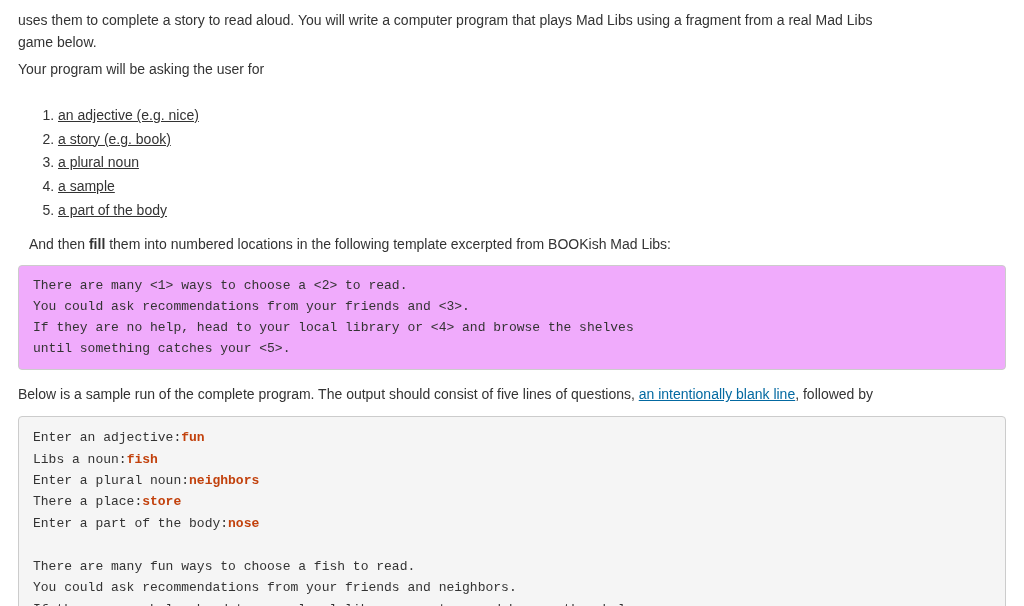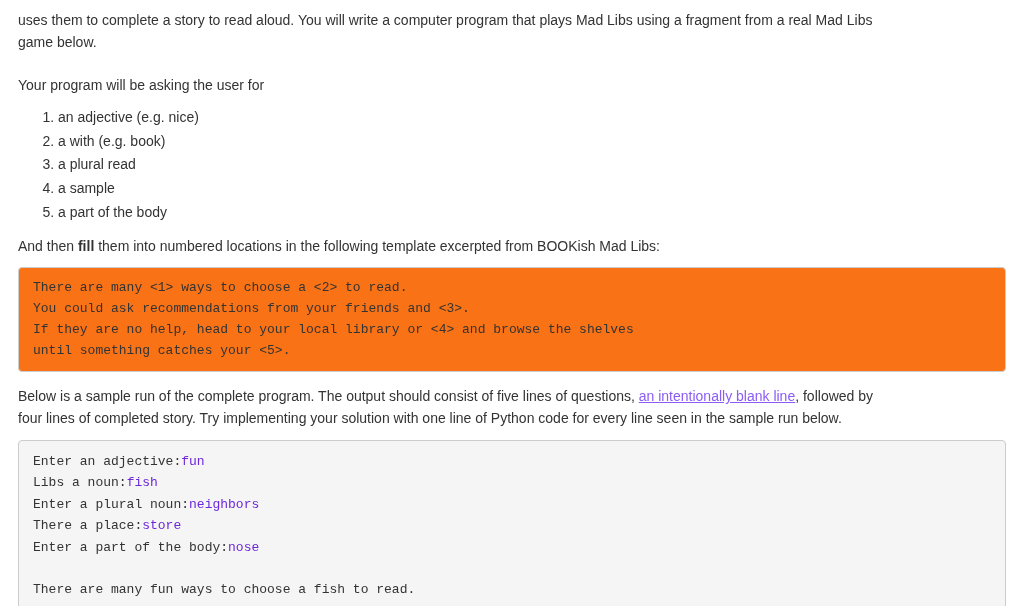--- a/index.html
+++ b/index.html
@@ -11,104 +11,105 @@
       font-family: Arial, sans-serif;
       font-size: 14px;
       color: #333;
       background: #fff;
       width: 1024px;
       min-height: 606px;
       padding: 10px 18px 18px 18px;
       line-height: 1.55;
     }
     .intro-text {
-      margin-bottom: 22px;
+      margin-bottom: 6px;
     }
     .program-asks {
-      margin-bottom: 10px;
+      margin-bottom: 24px;
     }
     .ordered-list {
       margin-left: 40px;
       margin-bottom: 12px;
     }
     .ordered-list li {
       margin-bottom: 2px;
+      text-decoration: underline;
     }
     .and-then {
       margin-bottom: 10px;
+      margin-left: 11px;
     }
     .code-block {
-      background: #f97316;
+      background: #f0abfc;
       border: 1px solid #ccc;
       border-radius: 4px;
       padding: 10px 14px;
       font-family: 'Courier New', Courier, monospace;
       font-size: 13px;
       color: #333;
       margin-bottom: 14px;
       white-space: pre;
       line-height: 1.6;
     }
     .below-text {
       margin-bottom: 10px;
     }
     .underline-link {
       text-decoration: underline;
-      color: #8b5cf6;
+      color: #0369a1;
     }
     .sample-run-block {
       background: #f5f5f5;
       border: 1px solid #ccc;
       border-radius: 4px;
       padding: 10px 14px;
       font-family: 'Courier New', Courier, monospace;
       font-size: 13px;
       color: #333;
       margin-bottom: 16px;
       white-space: pre;
       line-height: 1.65;
     }
     .blue-text {
-      color: #6d28d9;
-      font-weight: normal;
+      color: #c2410c;
+      font-weight: bold;
     }
     .bold-word {
       font-weight: bold;
     }
   </style>
 </head>
 <body>
 
 <p class="intro-text">
   <span>uses them to complete a story to read aloud. You will write a computer program that plays Mad Libs using a fragment from a real Mad Libs</span><br>
   <span>game below.</span>
 </p>
 
 <p class="program-asks">Your program will be asking the user for</p>
 
 <ol class="ordered-list">
   <li>an adjective (e.g. nice)</li>
-  <li>a with (e.g. book)</li>
-  <li>a plural read</li>
+  <li>a story (e.g. book)</li>
+  <li>a plural noun</li>
   <li>a sample</li>
   <li>a part of the body</li>
 </ol>
 
 <p class="and-then">
   <span>And then </span><span class="bold-word">fill</span><span> them into numbered locations in the following template excerpted from BOOKish Mad Libs:</span>
 </p>
 
 <div class="code-block">There are many &lt;1&gt; ways to choose a &lt;2&gt; to read.
 You could ask recommendations from your friends and &lt;3&gt;.
 If they are no help, head to your local library or &lt;4&gt; and browse the shelves
 until something catches your &lt;5&gt;.</div>
 
 <p class="below-text">
   <span>Below is a sample run of the complete program. The output should consist of five lines of questions, </span><span class="underline-link">an intentionally blank line</span><span>, followed by</span><br>
-  <span>four lines of completed story. Try implementing your solution with one line of Python code for every line seen in the sample run below.</span>
 </p>
 
 <div class="sample-run-block" id="sample-run-container"><span>Enter an adjective:</span><span class="blue-text">fun</span>
 <span>Libs a noun:</span><span class="blue-text">fish</span>
 <span>Enter a plural noun:</span><span class="blue-text">neighbors</span>
 <span>There a place:</span><span class="blue-text">store</span>
 <span>Enter a part of the body:</span><span class="blue-text">nose</span>
 
 There are many fun ways to choose a fish to read.
 You could ask recommendations from your friends and neighbors.

